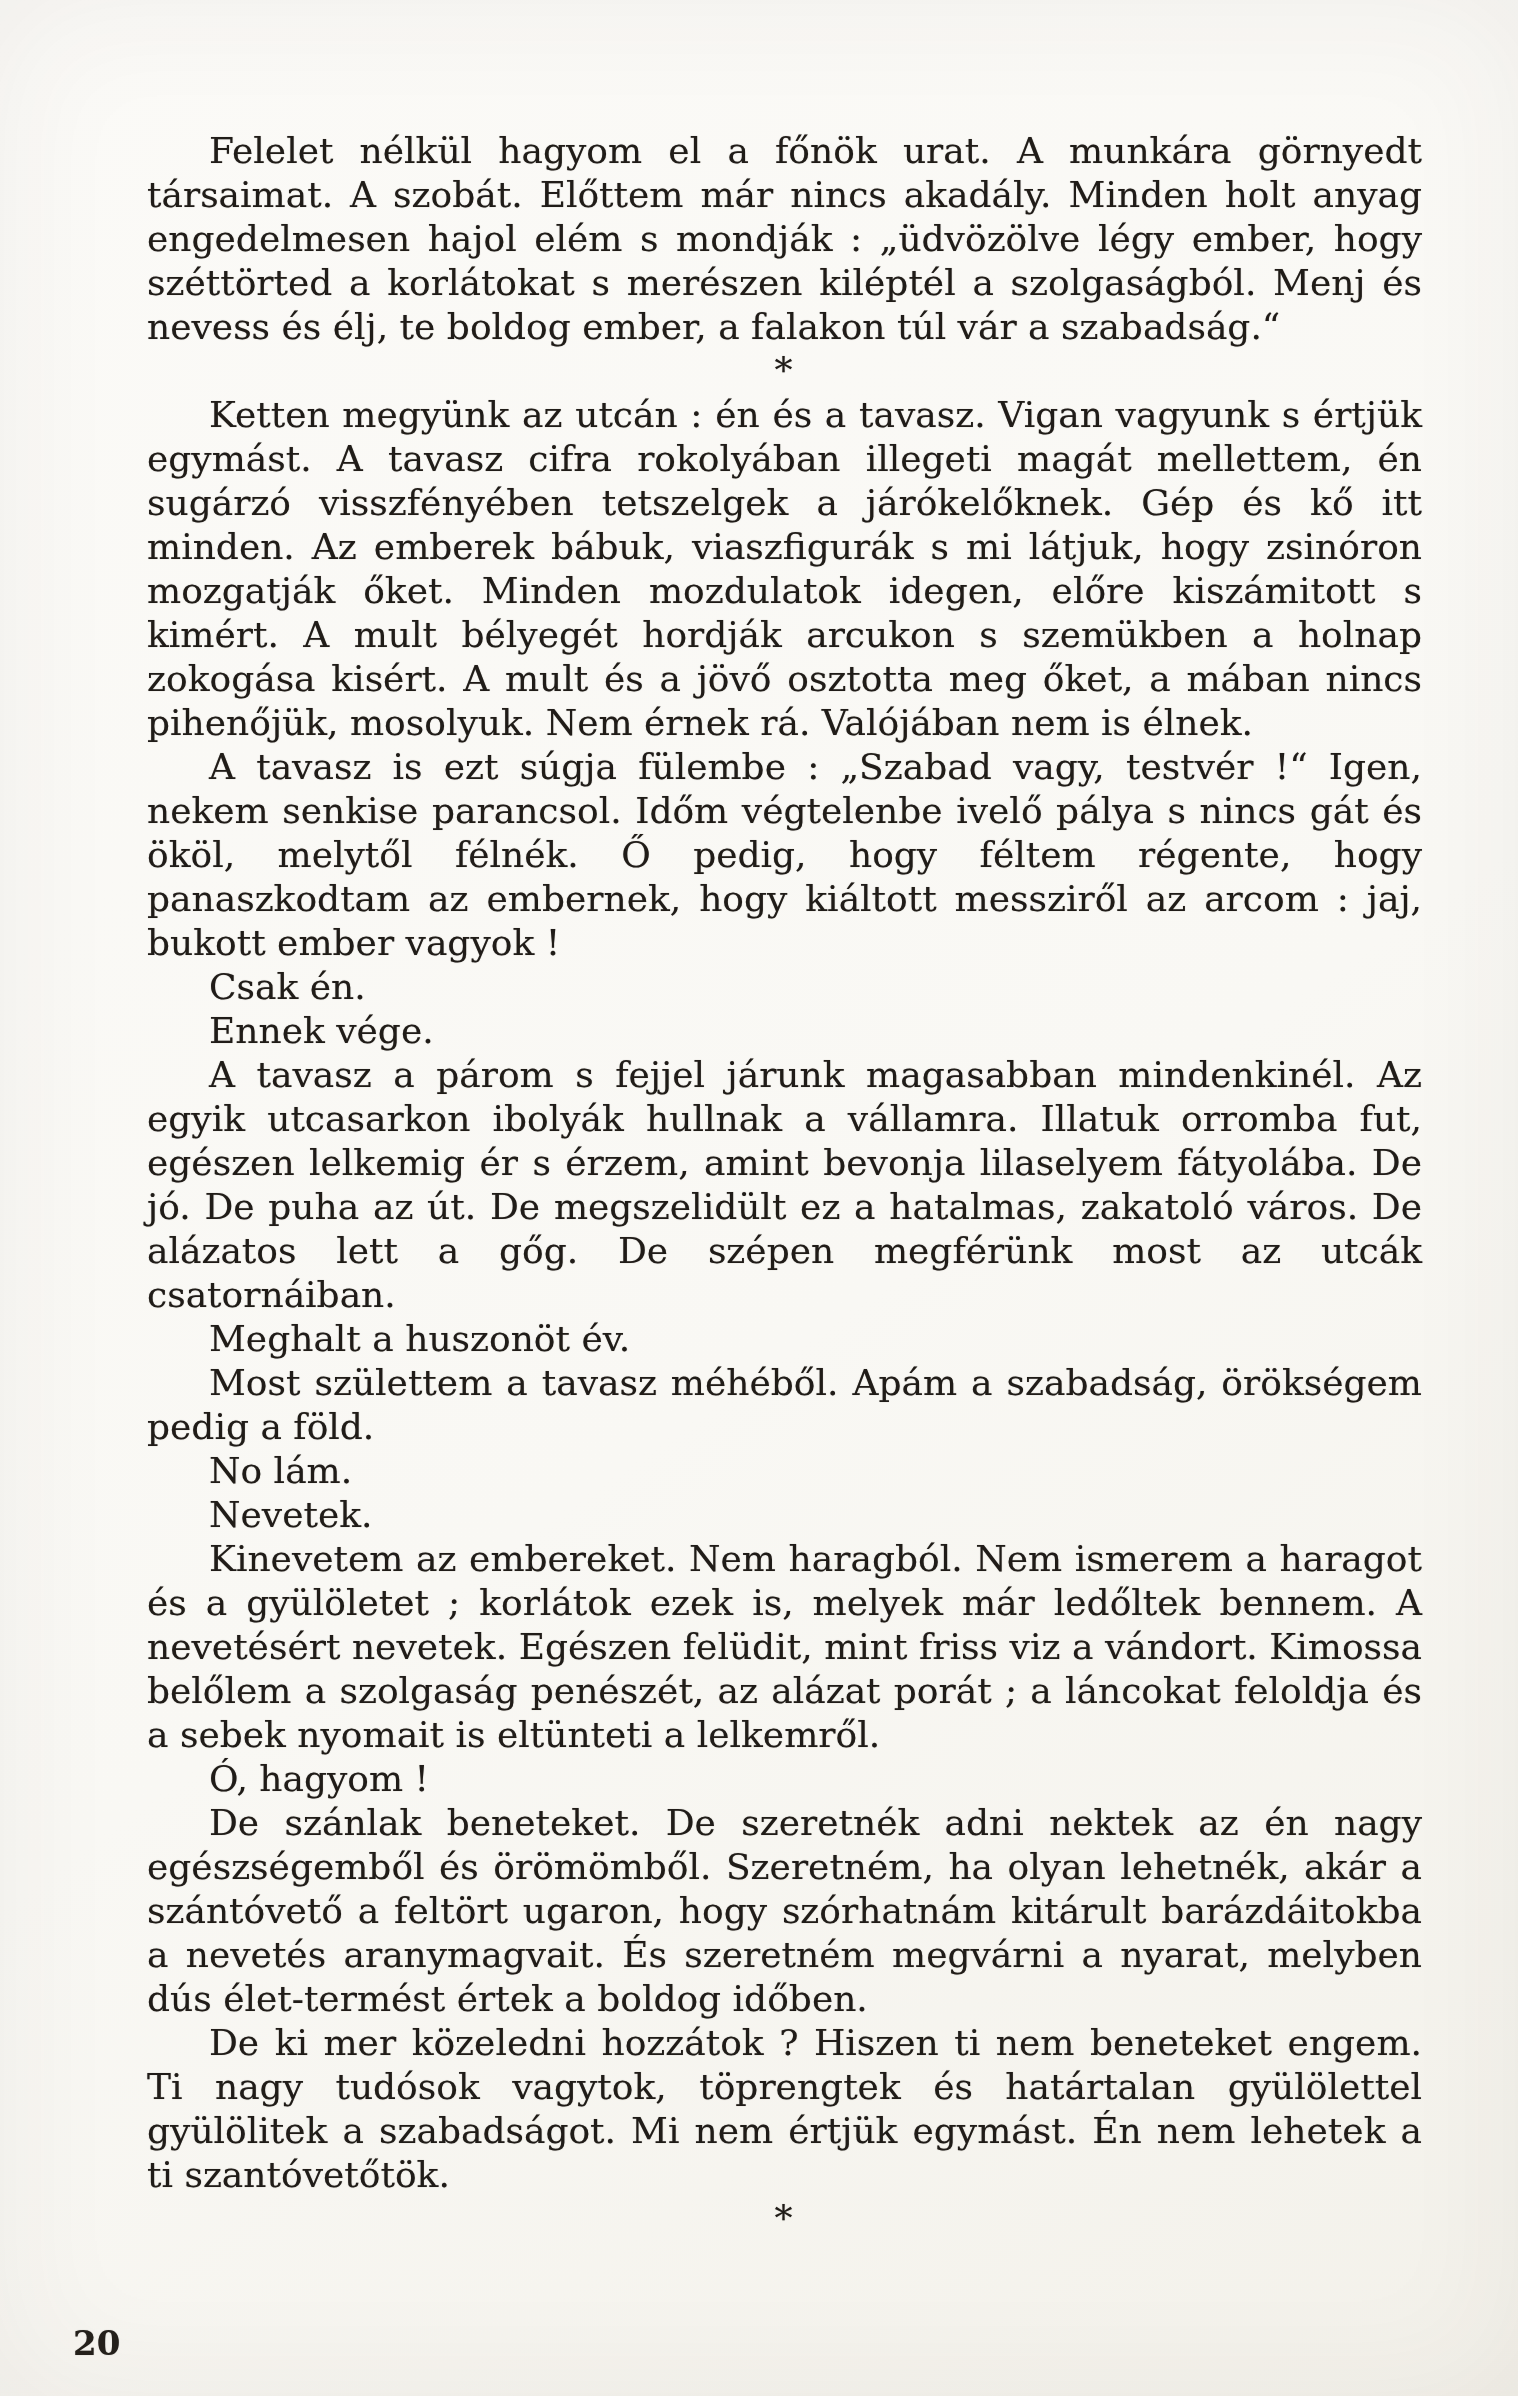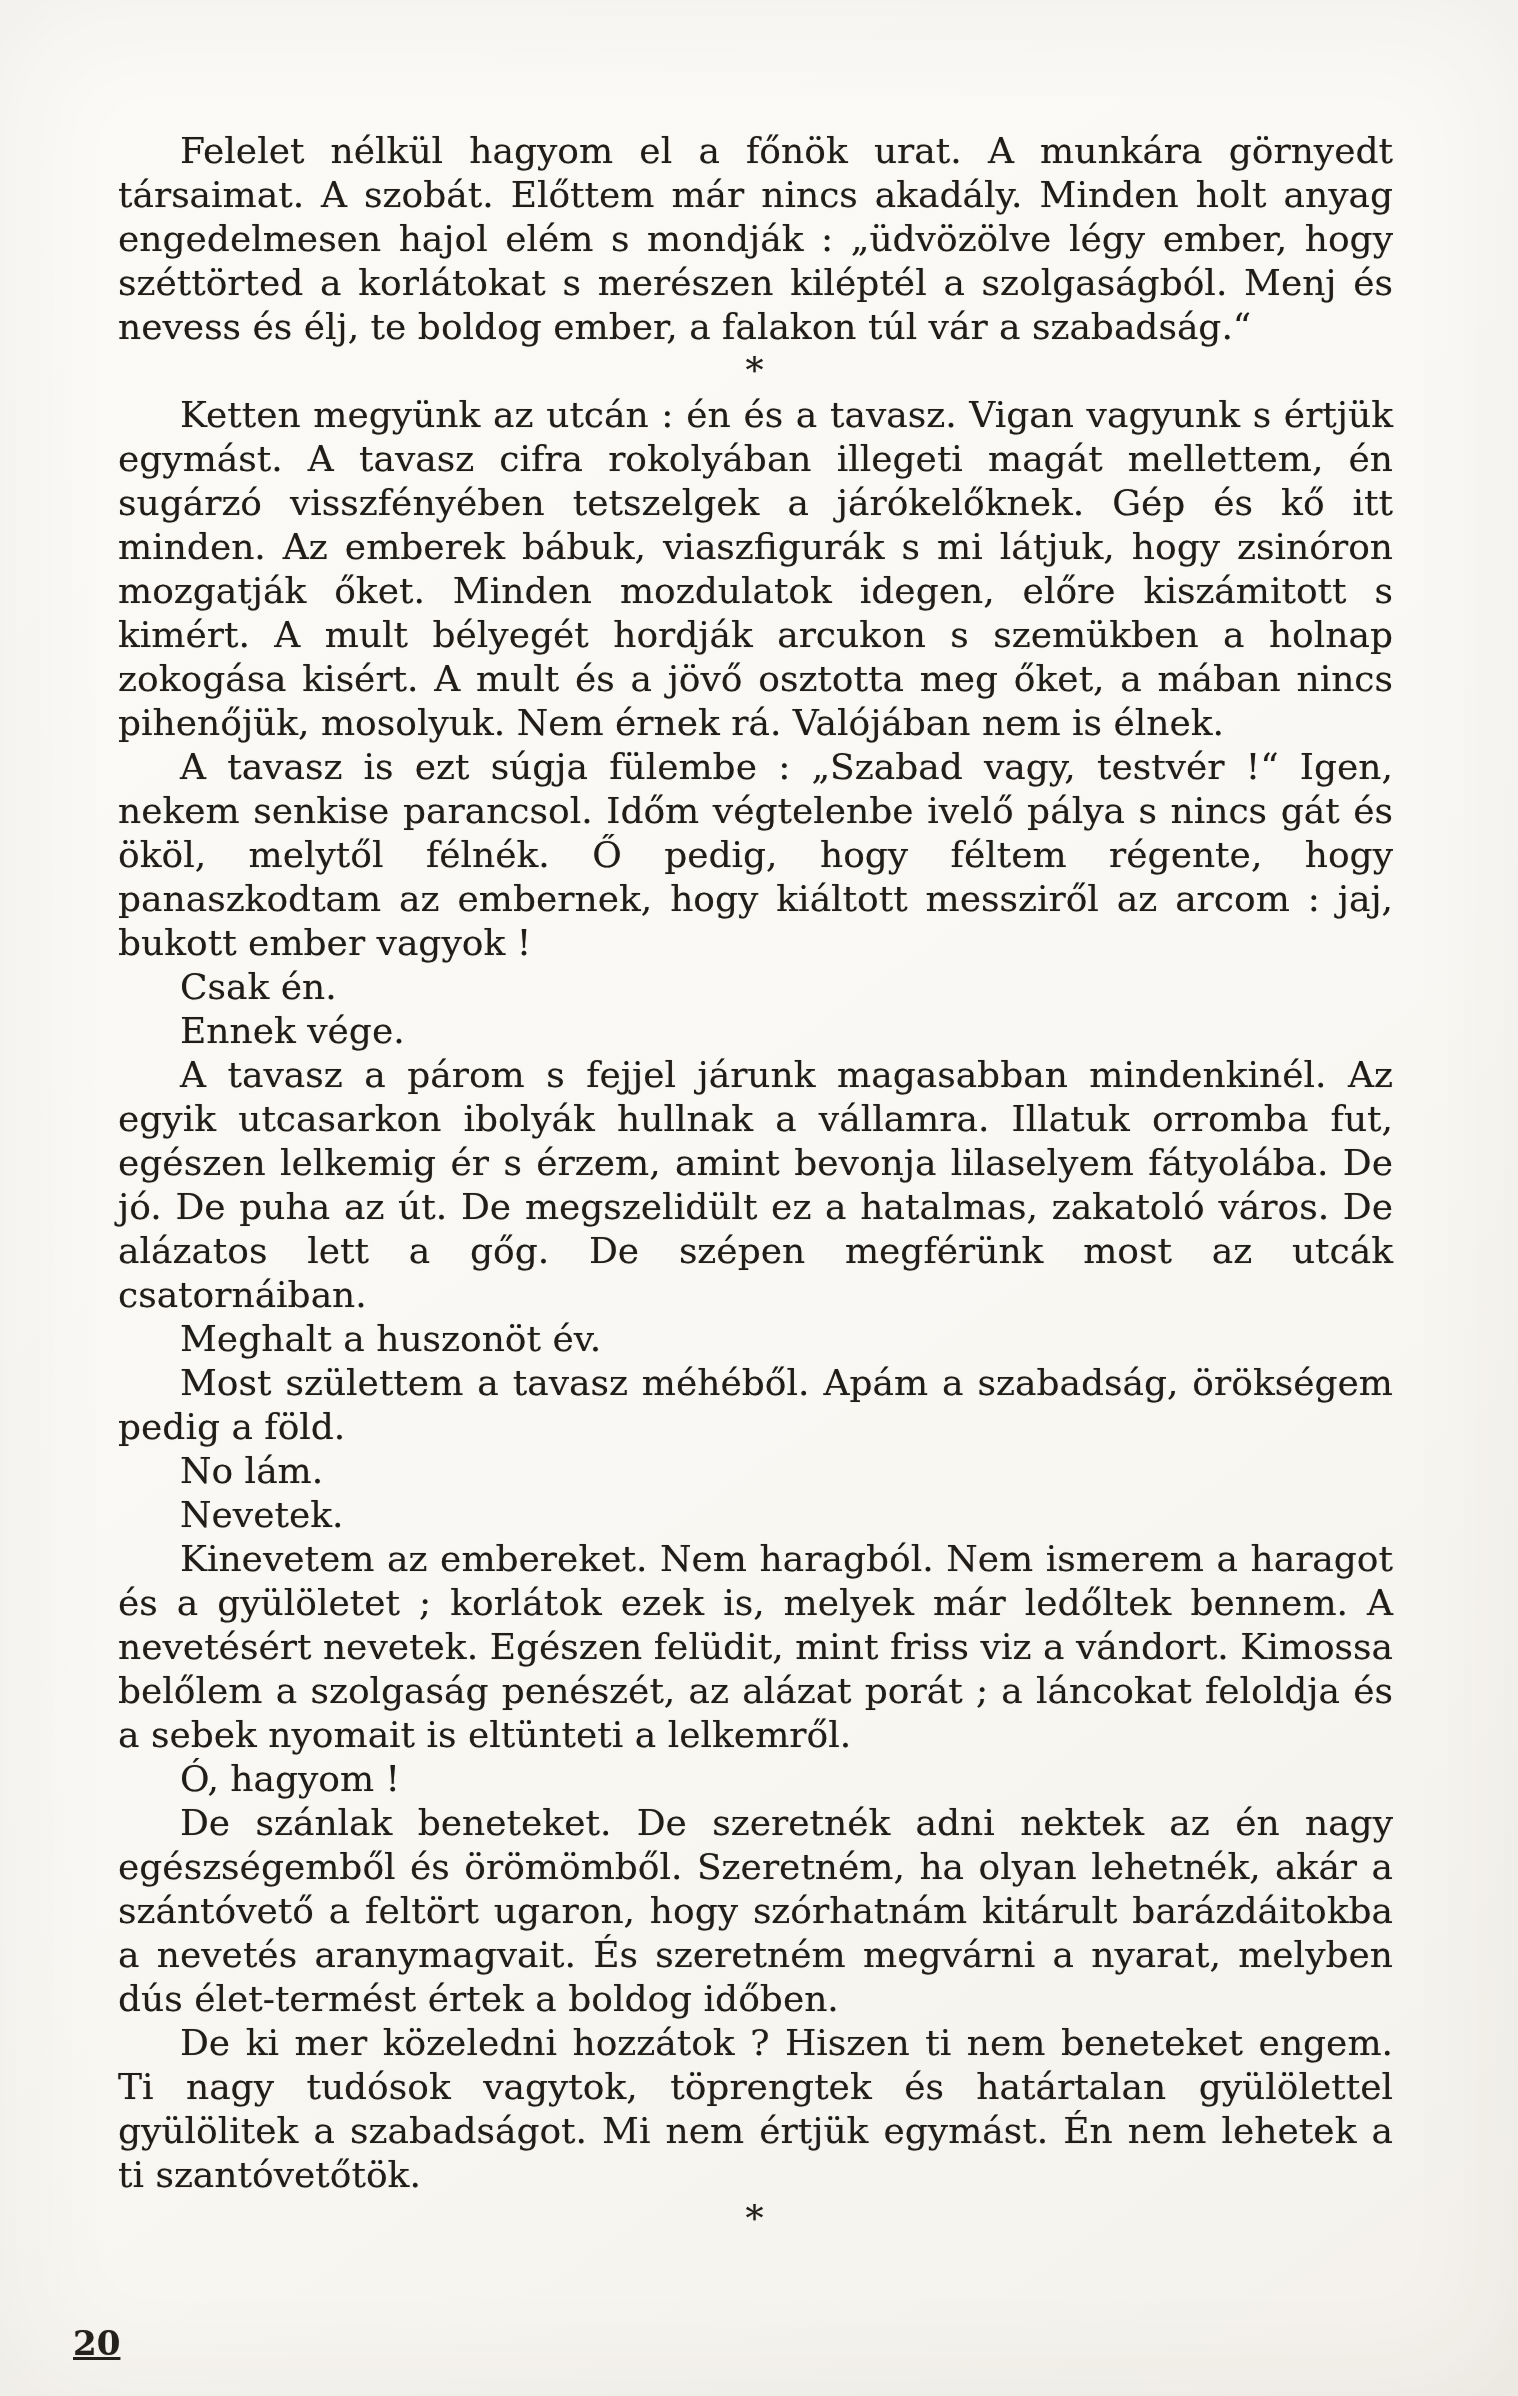--- a/index.html
+++ b/index.html
@@ -16,21 +16,21 @@
   .page {
     position: relative;
     width: 1519px;
     height: 2397px;
     background: linear-gradient(145deg, #fbfaf7 0%, #f9f8f4 55%, #f3f1ea 100%);
     box-shadow: inset 0 0 131px rgba(60, 55, 45, 0.06);
     color: #201c18;
   }
   .text-column {
     position: absolute;
-    left: 118px;
+    left: 147px;
     top: 129px;
     width: 1275px;
     font-size: 36px;
     line-height: 44px;
     text-align: justify;
     hyphens: auto;
     text-shadow: 0 0 0.9px rgba(32, 26, 20, 0.45);
   }
   .text-column p {
     margin: 0;
@@ -46,21 +46,20 @@
   }
   .page-number {
     position: absolute;
     left: 73px;
     top: 2325px;
     font-size: 34px;
     line-height: 37px;
     font-weight: bold;
     color: #24201b;
     text-shadow: 0 0 0.9px rgba(32, 26, 20, 0.4);
-    text-decoration: underline;
   }
 </style>
 </head>
 <body>
 
 <div class="page">
   <div class="text-column">
       <p class="para">Felelet nélkül hagyom el a főnök urat. A munkára görnyedt társaimat. A szobát. Előttem már nincs akadály. Minden holt anyag engedelmesen hajol elém s mondják : „üdvözölve légy ember, hogy széttörted a korlátokat s merészen kiléptél a szolgaságból. Menj és nevess és élj, te boldog ember, a falakon túl vár a szabadság.“</p>
       <p class="separator">*</p>
       <p class="para">Ketten megyünk az utcán : én és a tavasz. Vigan vagyunk s értjük egymást. A tavasz cifra rokolyában illegeti magát mellettem, én sugárzó visszfényében tetszelgek a járókelőknek. Gép és kő itt minden. Az emberek bábuk, viaszfigurák s mi látjuk, hogy zsinóron mozgatják őket. Minden mozdulatok idegen, előre kiszámitott s kimért. A mult bélyegét hordják arcukon s szemükben a holnap zokogása kisért. A mult és a jövő osztotta meg őket, a mában nincs pihenőjük, mosolyuk. Nem érnek rá. Valójában nem is élnek.</p>

